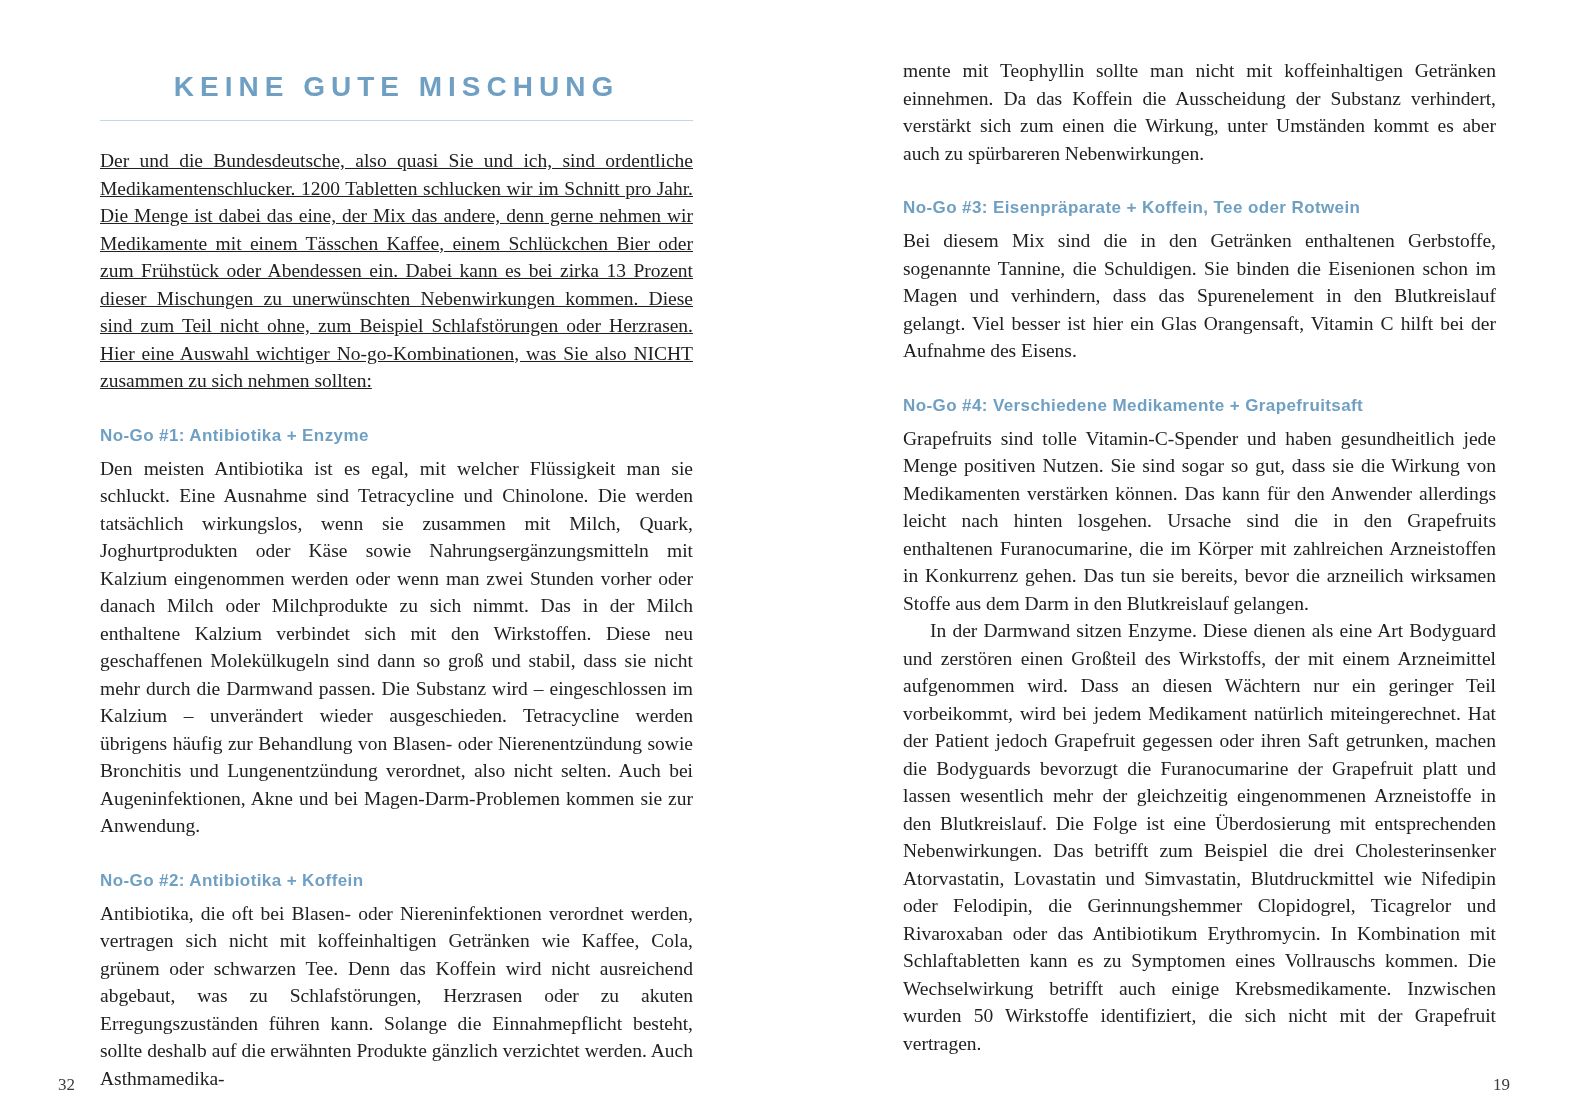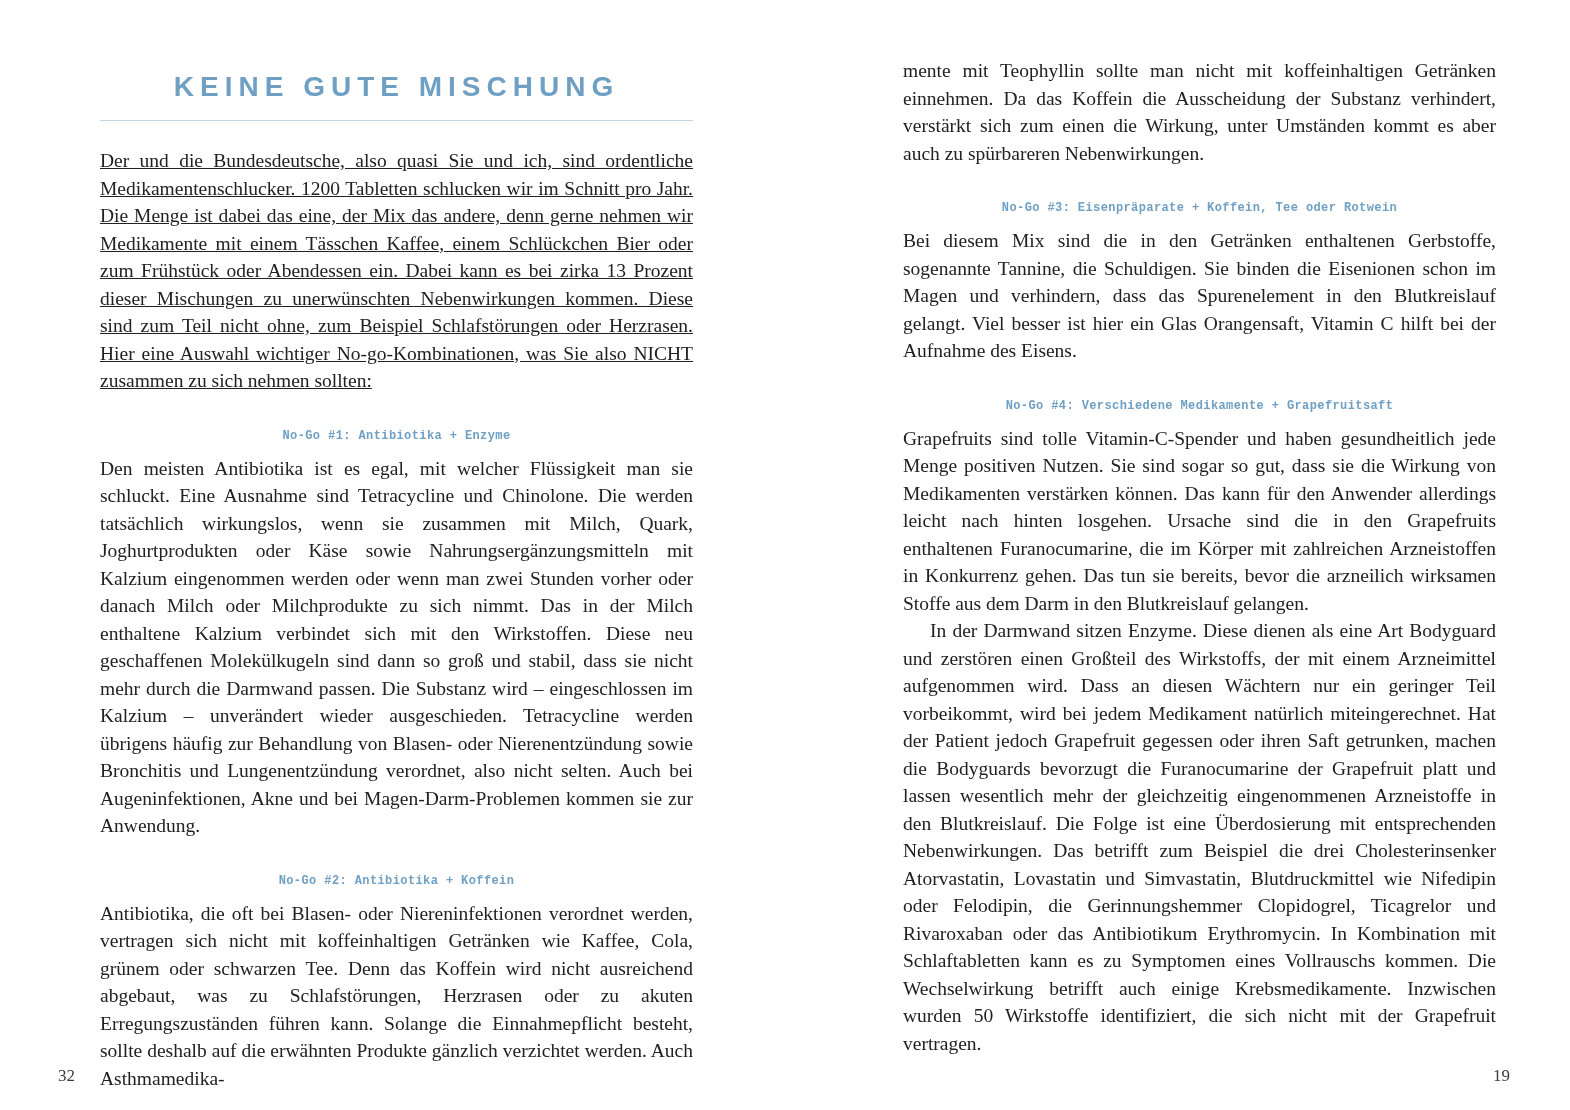--- a/index.html
+++ b/index.html
@@ -33,29 +33,28 @@
   }
   p.body {
     margin: 0;
     font-size: 19.5px; line-height: 27.5px;
     text-align: justify;
     hyphens: auto; -webkit-hyphens: auto;
   }
   .title-rule + p.body { margin-top: 26px; text-decoration: underline; }
   h2.no-go {
     margin: 30px 0 8px 0;
-    font-family: Liberation Mono, monospace;
-    font-size: 12px; line-height: 22px;
+    font-family: Liberation Sans, sans-serif;
+    font-size: 17px; line-height: 22px;
     font-weight: 700; letter-spacing: 0.4px;
     color: var(--accent_blue, #6fa0c3);
-    text-align: center;
   }
   p.indented { text-indent: 27px; }
   .page-number {
-    position: absolute; bottom: 24px;
+    position: absolute; bottom: 15px;
     font-size: 17px; color: #3c3c3c;
   }
   .page-left .page-number { left: 58px; }
   .page-right .page-number { right: 60px; }
 </style>
 </head>
 <body>
 
 <div class="spread">
 

